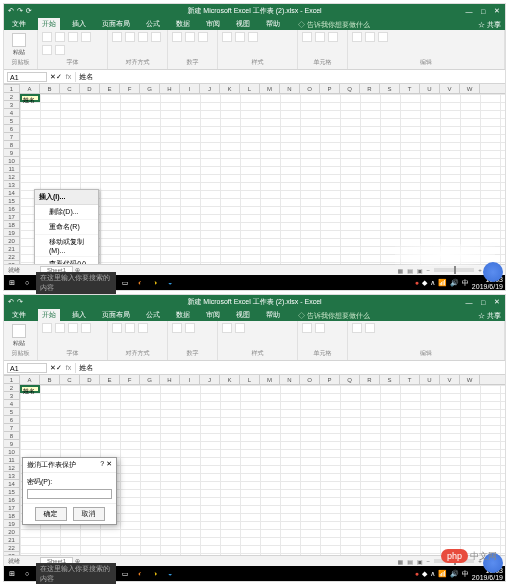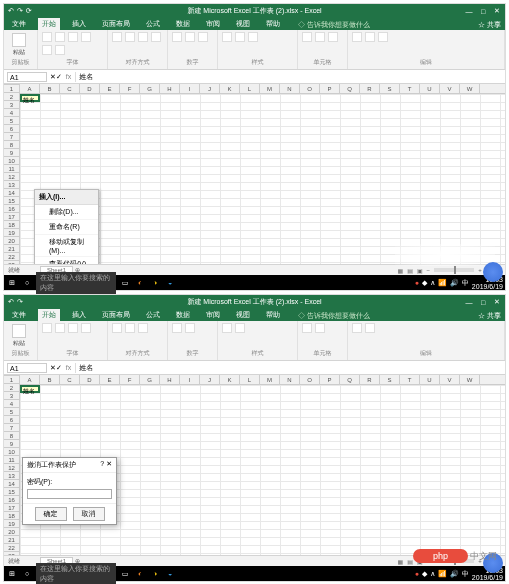--- a/index.html
+++ b/index.html
@@ -48,21 +48,21 @@
 .taskbar{height:15px;background:#000;display:flex;align-items:center;font-size:7px;color:#fff;padding:0 2px;gap:3px}
 .taskbar .tbtn{width:12px;height:12px;display:flex;align-items:center;justify-content:center}
 .taskbar .search{background:#333;padding:1px 4px;width:80px;color:#aaa}
 .taskbar .tray{margin-left:auto;display:flex;gap:3px;align-items:center}
 .dialog{position:absolute;left:18px;bottom:30px;width:95px;background:#fff;border:1px solid #999;box-shadow:2px 2px 6px rgba(0,0,0,.3);font-size:7px;z-index:10}
 .dialog .dt{padding:2px 4px;border-bottom:1px solid #eee;display:flex;justify-content:space-between}
 .dialog .db{padding:4px}
 .dialog .df{padding:3px;display:flex;justify-content:center;gap:6px;border-top:1px solid #eee}
 .dialog .dbtn{border:1px solid #aaa;padding:1px 8px;background:#f4f4f4}
 .watermark{position:absolute;right:8px;bottom:18px;z-index:20}
-.watermark .pill{background:#e84c3d;color:#fff;font-size:9px;padding:2px 20px;border-radius:8px;display:inline-block}
+.watermark .pill{background:#e84c3d;color:#fff;font-size:9px;padding:2px 6px;border-radius:8px;display:inline-block}
 .watermark .txt{color:#888;font-size:9px;margin-left:2px}
 .blur{position:absolute;right:10px;bottom:24px;width:100px;height:22px;background:radial-gradient(ellipse,#fff,rgba(255,255,255,.6),transparent);z-index:5}
 .seal{position:absolute;right:2px;bottom:8px;width:20px;height:20px;border-radius:50%;background:radial-gradient(circle,#5b8def,#3b6fd8);z-index:6}
 </style>
 </head>
 <body>
 
 <div class="shot">
   <div class="titlebar">
     <div class="left">

